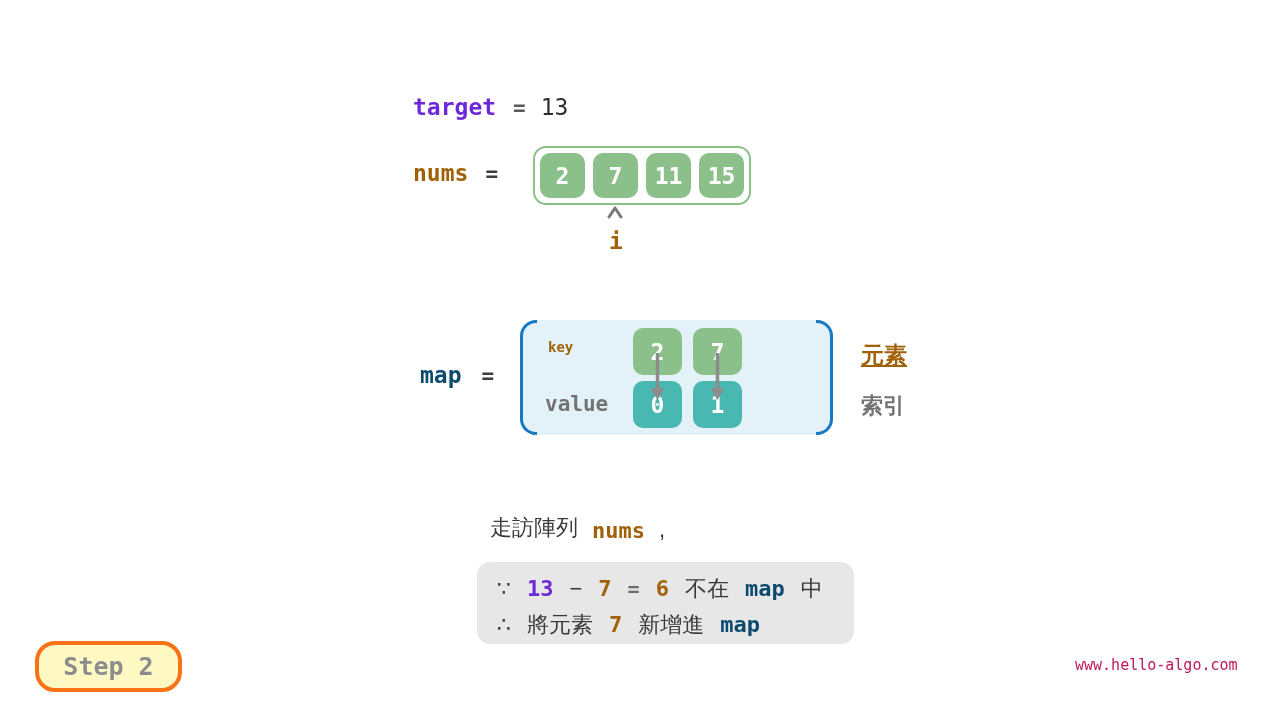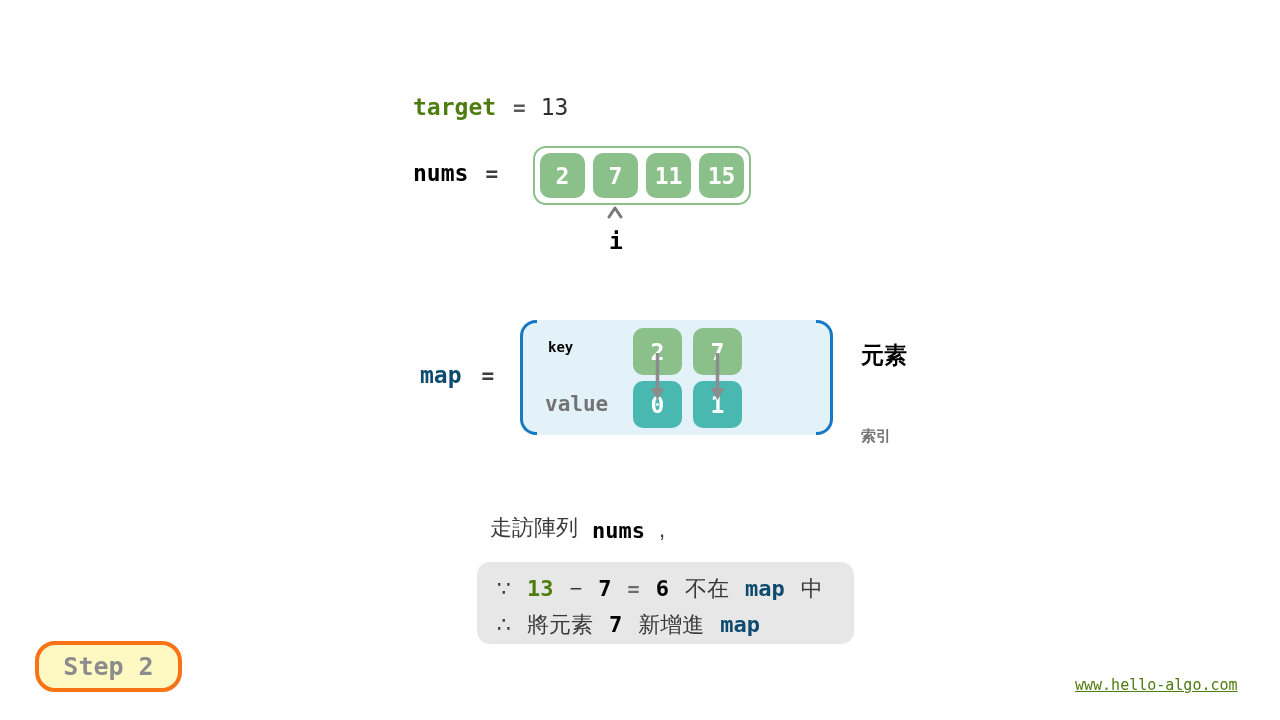--- a/index.html
+++ b/index.html
@@ -6,23 +6,23 @@
   html, body { background: #ffffff; }
   .canvas {
     position: relative;
     width: 1280px; height: 720px;
     background: #ffffff;
     overflow: hidden;
     font-family: "Liberation Sans", "DejaVu Sans", sans-serif;
   }
   .abs { position: absolute; }
   .code { font-family: "DejaVu Sans Mono", "Liberation Mono", monospace; font-weight: bold; }
-  .royal { color: #4d7c0f; }
+  .royal { color: #6d28d9; }
   .azure { color: #0c4a6e; }
-  .green-t { color: #000000; }
+  .green-t { color: #a16207; }
   .teal-t { color: #737373; }
   .dark { color: #3a3a3a; }
 
   
   .target-row { left: 413px; top: 94px; font-size: 23px; display: flex; align-items: baseline; }
   .target-row .lbl { margin-right: 17px; }
   .target-row .eq { margin-right: 15px; font-size: 21px; font-weight: bold; color: #5a5a5a; font-family: "DejaVu Sans Mono", monospace; }
   .target-row .val { font-size: 23px; color: #2f2f2f; font-family: "DejaVu Sans Mono", monospace; }
 
   
@@ -60,22 +60,22 @@
 
   .map-key-label   { left: 28px; top: 19px; font-size: 14px; }
   .map-value-label { left: 25px; top: 72px; font-size: 21px; }
   .map-cell { position: absolute; width: 49px; height: 47px; }
   .kc0 { left: 113px; top: 8px; }
   .kc1 { left: 173px; top: 8px; }
   .vc0 { left: 113px; top: 61px; }
   .vc1 { left: 173px; top: 61px; }
   .map-arrows { position: absolute; inset: 0; pointer-events: none; }
 
-  .elem-label  { left: 861px; top: 340px; font-size: 23px; font-weight: bold; }
-  .index-label { left: 861px; top: 391px; font-size: 15px; font-weight: bold; margin-top: 36px; }
+  .elem-label  { left: 861px; top: 340px; font-size: 23px; font-weight: bold; text-decoration: underline; }
+  .index-label { left: 861px; top: 391px; font-size: 22px; font-weight: bold; }
 
   
   .sentence { left: 490px; top: 513px; font-size: 22px; display: flex; align-items: flex-end; }
   .sentence .seg { margin-right: 14px; }
   .sentence .code { font-size: 22px; }
 
   
   .callout {
     left: 477px; top: 562px; width: 377px; height: 82px;
     background: #e7e7e7; border-radius: 13px;
@@ -91,23 +91,23 @@
   .step-badge {
     left: 35px; top: 641px; width: 147px; height: 51px;
     background: #fef9c3; border: 4px solid #f97316; border-radius: 20px;
     display: flex; align-items: center; justify-content: center;
     font-family: "DejaVu Sans Mono", "Liberation Mono", monospace;
     font-weight: bold; font-size: 25px; color: #8c8c8c;
   }
 
   
   .watermark {
-    left: 1075px; top: 676px;
+    left: 1075px; top: 656px;
     font-family: "DejaVu Sans Mono", "Liberation Mono", monospace;
-    font-size: 15px; color: #4d7c0f; text-decoration: underline;
+    font-size: 15px; color: #be185d;
   }
 </style>
 </head>
 <body>
 
 <div class="canvas">
 
   <div class="abs target-row">
     <span class="code royal lbl">target</span>
     <span class="eq">=</span>

